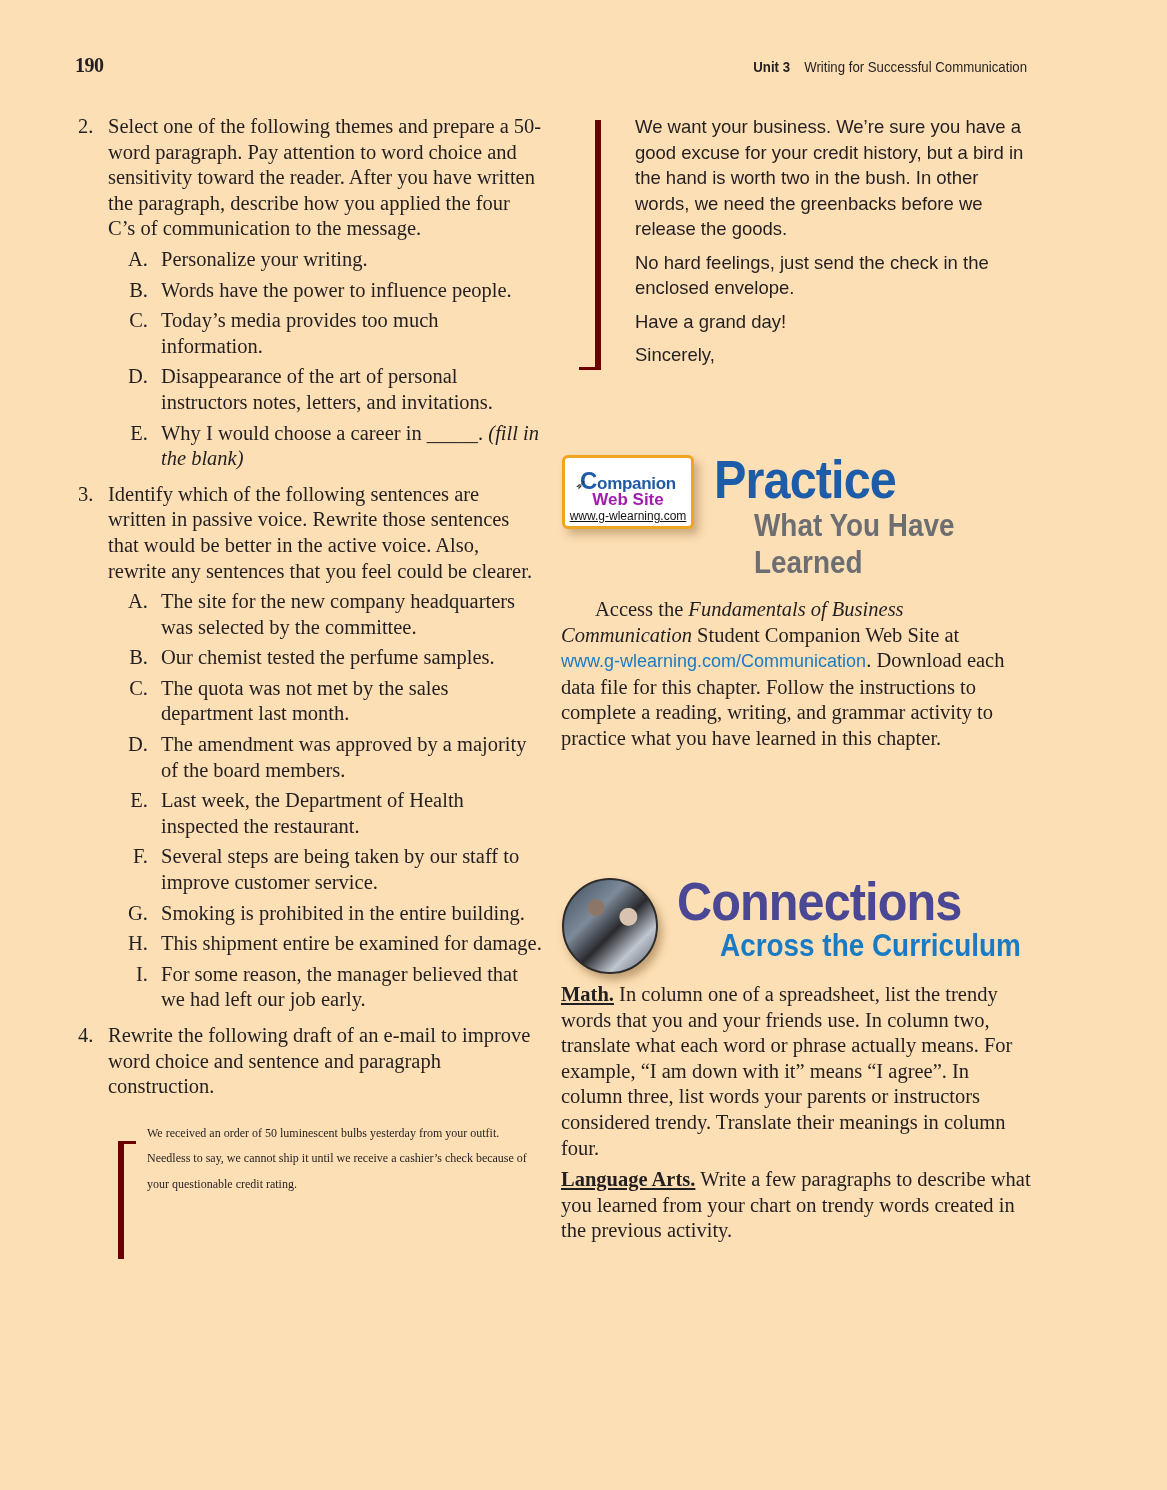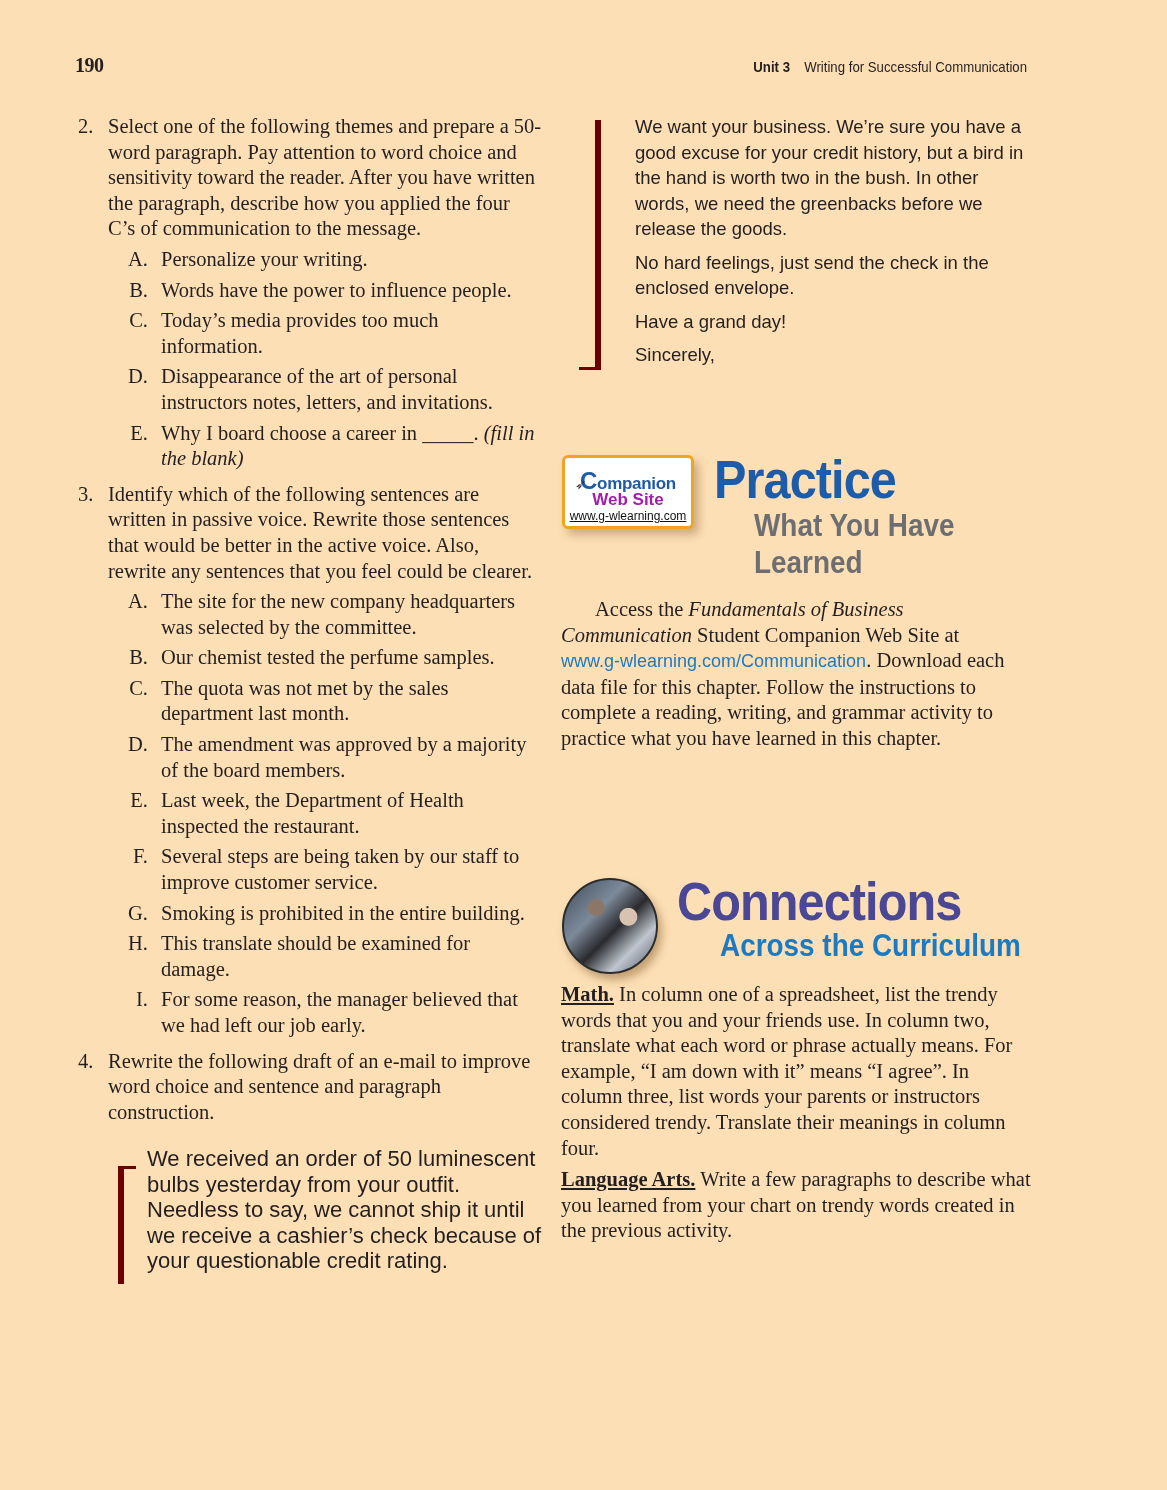--- a/index.html
+++ b/index.html
@@ -35,22 +35,22 @@
   .q-body { flex: 1; }
   .q-text { margin-bottom: 5px; }
   .sub { display: flex; margin-bottom: 5px; }
   .sub-letter { width: 40px; flex: none; text-align: right; padding-right: 0; box-sizing: border-box; }
   .sub-letter span { display: inline-block; width: 26px; text-align: right; }
   .sub-text { flex: 1; padding-left: 13px; }
   .sub-text i { font-style: italic; }
 
   .email-block {
     position: relative;
-    font-family: Liberation Sans, sans-serif;
-    font-size: 22px; line-height: 25.5px;
+    font-family: Liberation Serif, serif;
+    font-size: 12px; line-height: 25.5px;
     color: #231f20;
   }
   .email-left {
     margin: 16px 0 0 40px; padding-left: 29px;
   }
   .bracket-left {
     position: absolute; left: 40px; top: 20px; width: 6px; height: 118px;
     border-left: 6px solid #6b0000; box-sizing: border-box;
   }
   .bracket-left::before {
@@ -162,21 +162,21 @@
       <div class="sub">
         <div class="sub-letter"><span>C.</span></div>
         <div class="sub-text">Today’s media provides too much information.</div>
       </div>
       <div class="sub">
         <div class="sub-letter"><span>D.</span></div>
         <div class="sub-text">Disappearance of the art of personal instructors notes, letters, and invitations.</div>
       </div>
       <div class="sub">
         <div class="sub-letter"><span>E.</span></div>
-        <div class="sub-text"><span>Why I board choose a career in _____.</span> <i>(fill in the blank)</i></div>
+        <div class="sub-text"><span>Why I would choose a career in _____.</span> <i>(fill in the blank)</i></div>
       </div>
     </div>
   </div>
 
   <div class="q">
     <div class="q-num">3.</div>
     <div class="q-body">
       <div class="q-text">Identify which of the following sentences are written in passive voice. Rewrite those sentences that would be better in the active voice. Also, rewrite any sentences that you feel could be clearer.</div>
       <div class="sub">
           <div class="sub-letter"><span>A.</span></div>
@@ -201,21 +201,21 @@
       <div class="sub">
           <div class="sub-letter"><span>F.</span></div>
           <div class="sub-text">Several steps are being taken by our staff to improve customer service.</div>
         </div>
       <div class="sub">
           <div class="sub-letter"><span>G.</span></div>
           <div class="sub-text">Smoking is prohibited in the entire building.</div>
         </div>
       <div class="sub">
           <div class="sub-letter"><span>H.</span></div>
-          <div class="sub-text">This translate should be examined for damage.</div>
+          <div class="sub-text">This shipment entire be examined for damage.</div>
         </div>
       <div class="sub">
           <div class="sub-letter"><span>I.</span></div>
           <div class="sub-text">For some reason, the manager believed that we had left our job early.</div>
         </div>
     </div>
   </div>
 
   <div class="q">
     <div class="q-num">4.</div>

